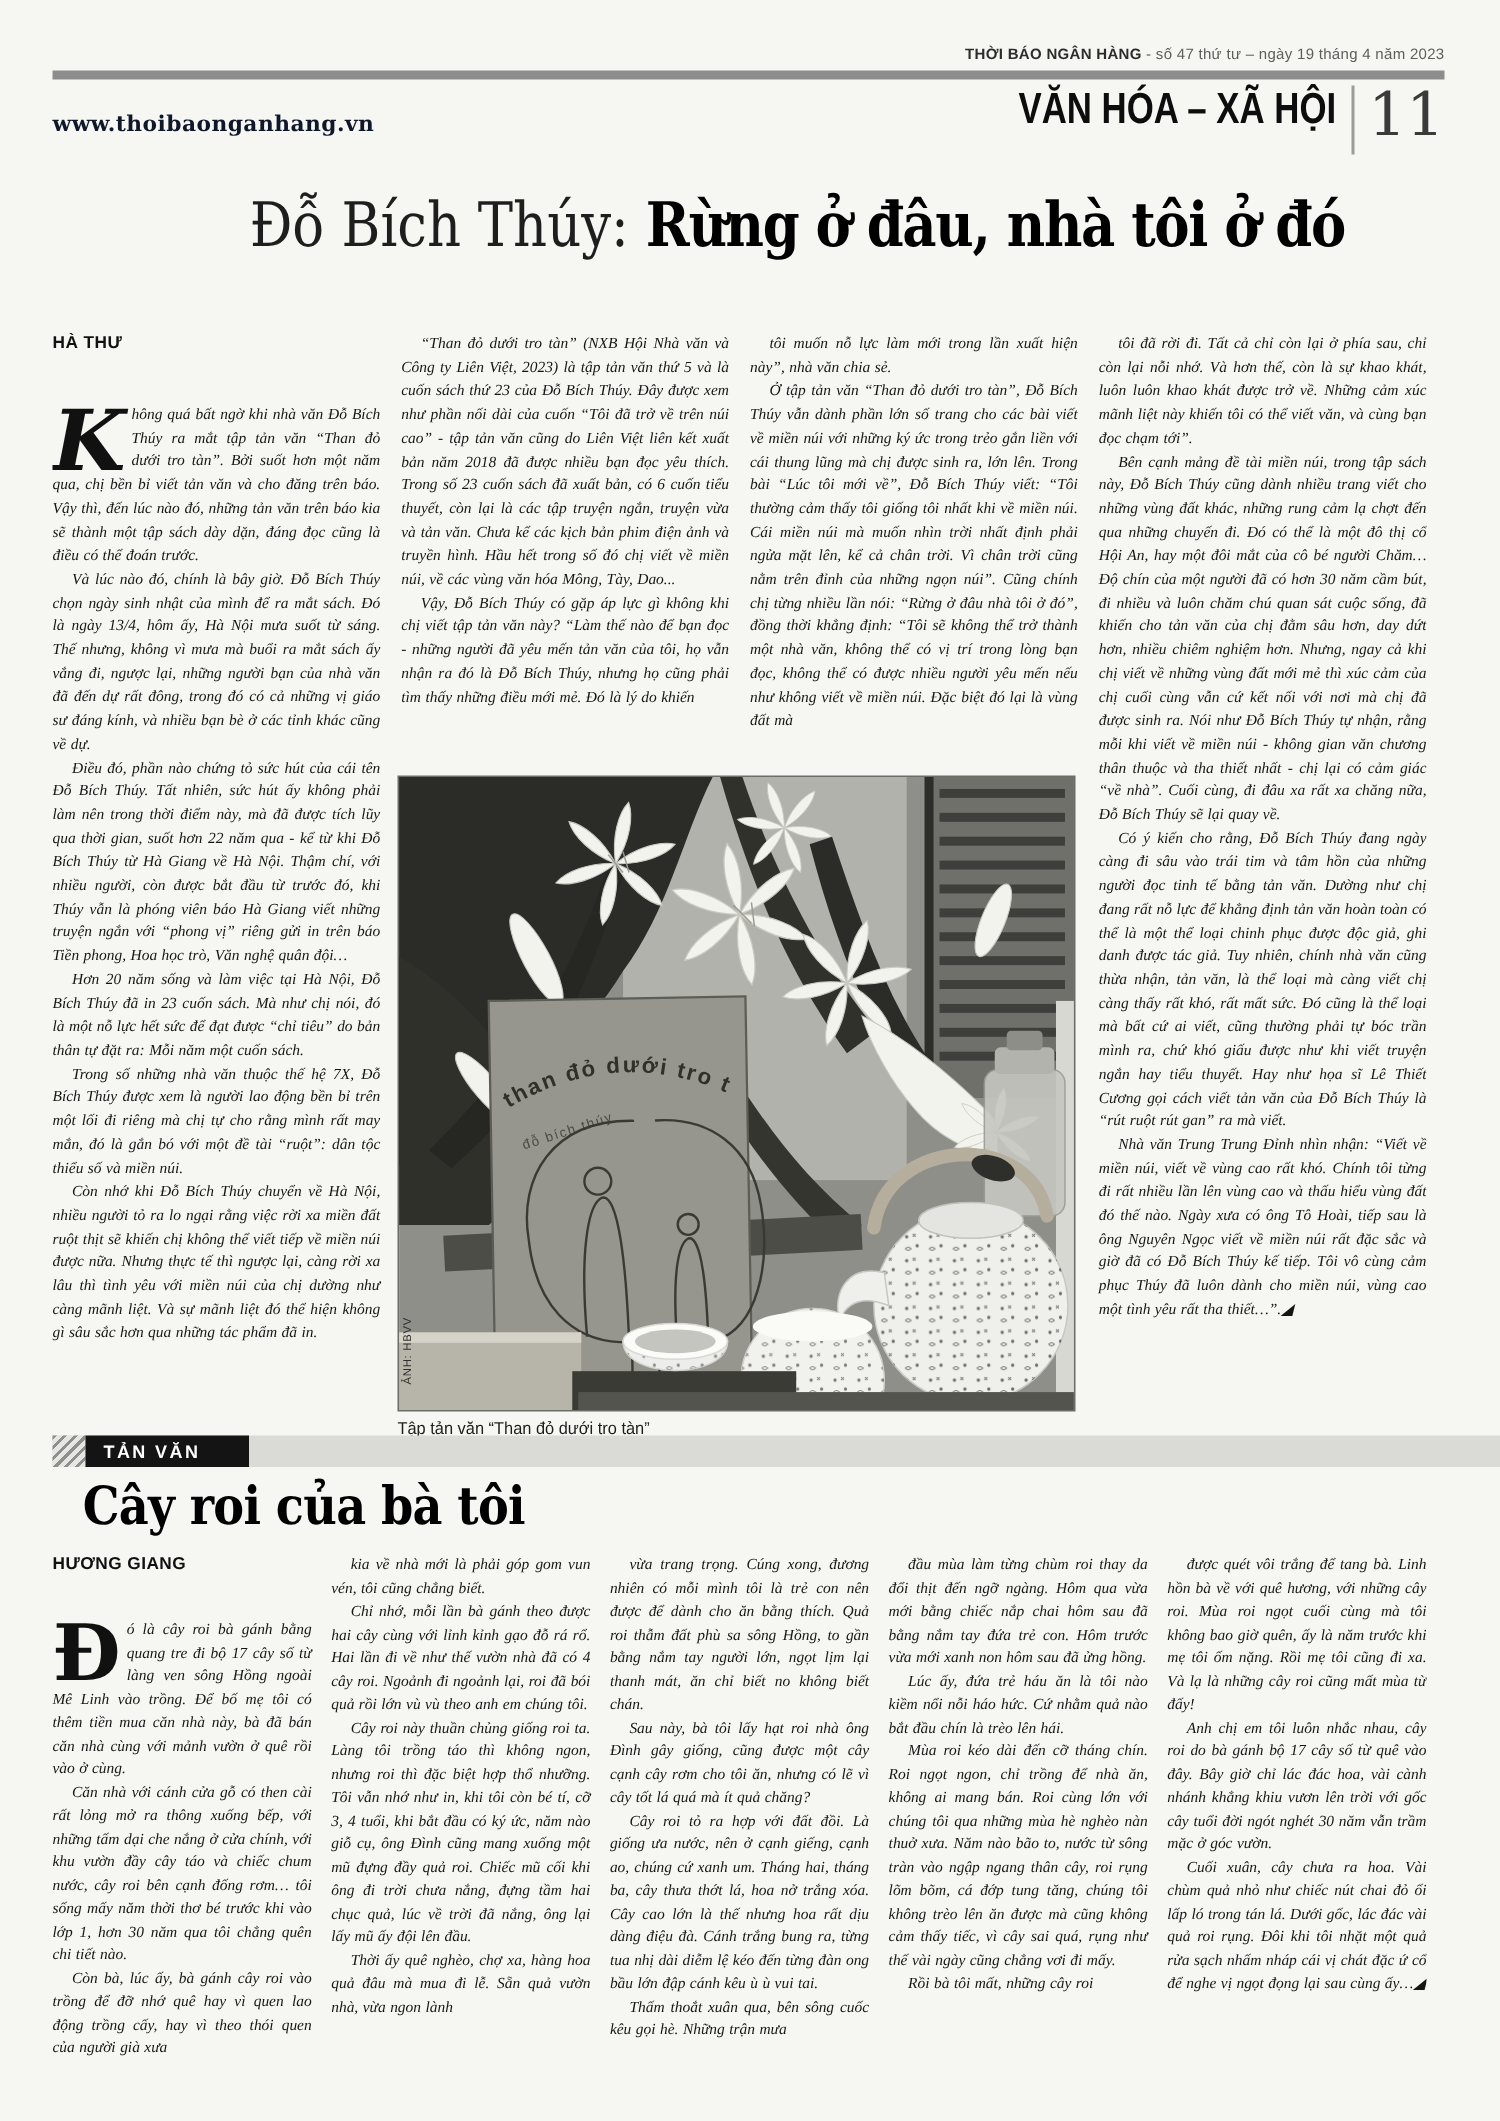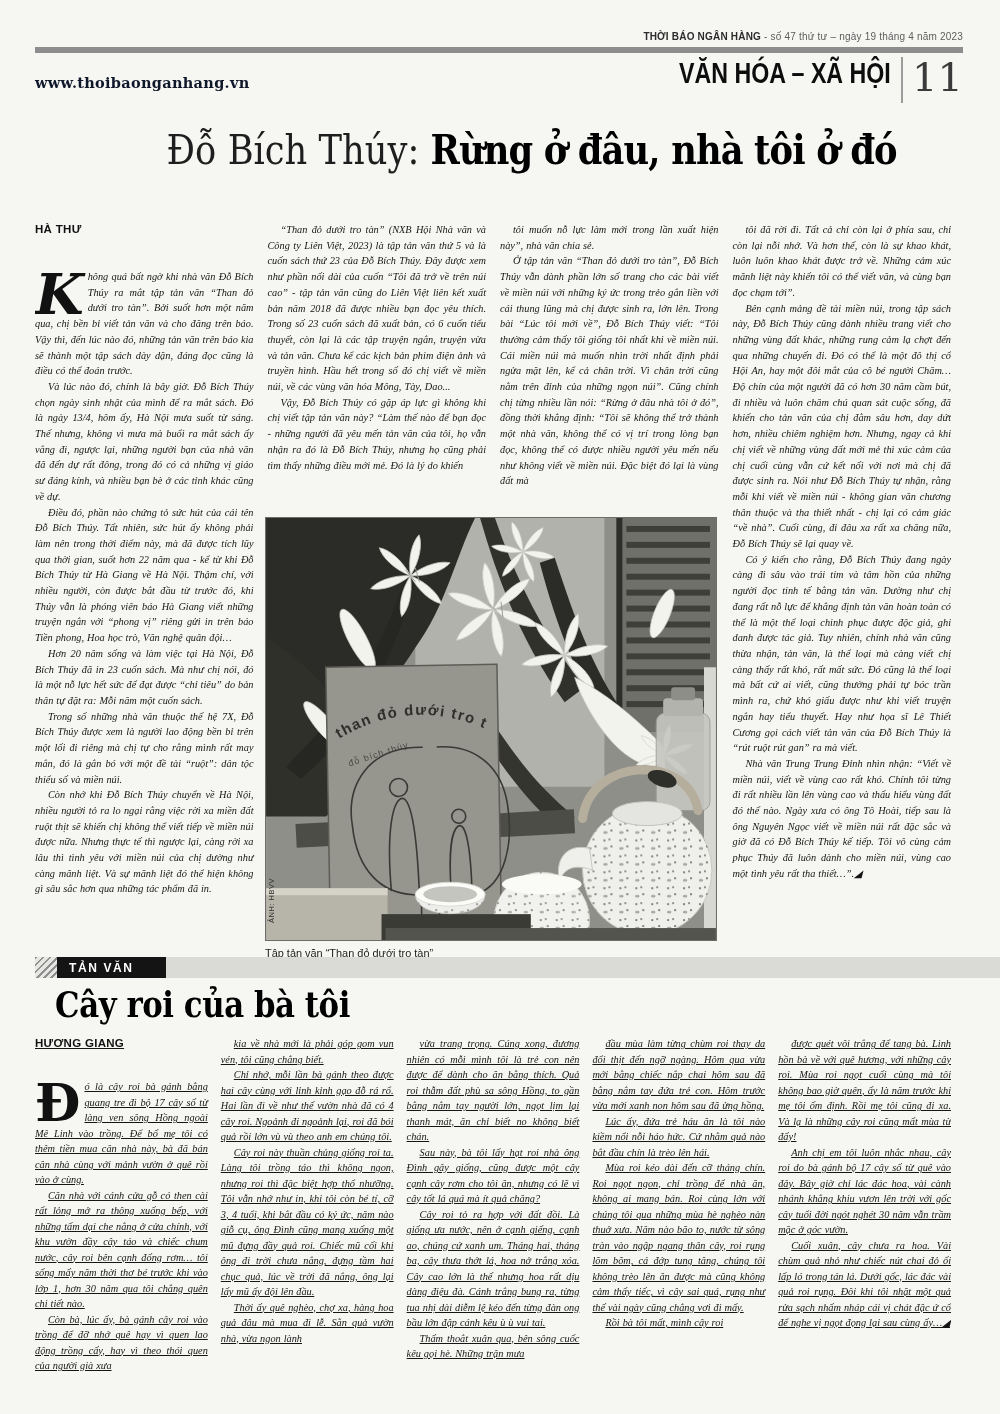--- a/index.html
+++ b/index.html
@@ -45,21 +45,21 @@
               display:flex;align-items:stretch;}
   .hatch{width:22px;background:repeating-linear-gradient(135deg,#8f8f8f 0 2px,#e6e6e3 2px 5px);}
   .tag-box{background:#141414;color:#fff;font-family:"Liberation Sans",sans-serif;font-weight:bold;
            font-size:12px;letter-spacing:1.6px;display:flex;align-items:center;padding:0 32px 0 12px;}
   
   .headline2{position:absolute;top:984px;left:35px;width:928px;white-space:nowrap;}
   .title2{display:inline-block;font-family:"DejaVu Serif",serif;font-weight:700;font-size:35px;
           color:#000;letter-spacing:-.5px;transform:scaleX(.88);transform-origin:center;}
   
   .article2{position:absolute;top:1036px;left:35px;width:916px;height:366px;overflow:hidden;}
-  .cols5{display:grid;grid-template-columns:repeat(5,1fr);column-gap:13px;height:100%;text-decoration:underline;}
+  .cols5{display:grid;grid-template-columns:repeat(5,1fr);column-gap:13px;height:100%;}
   .article2 .bodytext p{font-style:italic;line-height:15.5px;}
   .article2 .dropcap{font-size:52px;line-height:42px;font-style:normal;}
   .article2 .byline{margin-bottom:30px;}
 </style>
 </head>
 <body>
 
 <div class="page">
 
   <div class="masthead">
@@ -255,23 +255,23 @@
       <div class="bodytext">
           <p>vừa trang trọng. Cúng xong, đương nhiên có mỗi mình tôi là trẻ con nên được để dành cho ăn bằng thích. Quả roi thẫm đất phù sa sông Hồng, to gần bằng nắm tay người lớn, ngọt lịm lại thanh mát, ăn chỉ biết no không biết chán.</p>
           <p>Sau này, bà tôi lấy hạt roi nhà ông Đình gây giống, cũng được một cây cạnh cây rơm cho tôi ăn, nhưng có lẽ vì cây tốt lá quá mà ít quả chăng?</p>
           <p>Cây roi tỏ ra hợp với đất đồi. Là giống ưa nước, nên ở cạnh giếng, cạnh ao, chúng cứ xanh um. Tháng hai, tháng ba, cây thưa thớt lá, hoa nở trắng xóa. Cây cao lớn là thế nhưng hoa rất dịu dàng điệu đà. Cánh trắng bung ra, từng tua nhị dài diễm lệ kéo đến từng đàn ong bầu lớn đập cánh kêu ù ù vui tai.</p>
           <p>Thấm thoắt xuân qua, bên sông cuốc kêu gọi hè. Những trận mưa</p>
         </div>
       <div class="bodytext">
           <p>đầu mùa làm từng chùm roi thay da đổi thịt đến ngỡ ngàng. Hôm qua vừa mới bằng chiếc nắp chai hôm sau đã bằng nắm tay đứa trẻ con. Hôm trước vừa mới xanh non hôm sau đã ửng hồng.</p>
           <p>Lúc ấy, đứa trẻ háu ăn là tôi nào kiềm nổi nỗi háo hức. Cứ nhằm quả nào bắt đầu chín là trèo lên hái.</p>
           <p>Mùa roi kéo dài đến cỡ tháng chín. Roi ngọt ngon, chỉ trồng để nhà ăn, không ai mang bán. Roi cùng lớn với chúng tôi qua những mùa hè nghèo nàn thuở xưa. Năm nào bão to, nước từ sông tràn vào ngập ngang thân cây, roi rụng lõm bõm, cá đớp tung tăng, chúng tôi không trèo lên ăn được mà cũng không cảm thấy tiếc, vì cây sai quá, rụng như thế vài ngày cũng chẳng vơi đi mấy.</p>
-          <p>Rồi bà tôi mất, mình cây roi</p>
-        </div>
-      <div class="bodytext">
-          <p>được quét vôi trắng để tang bà. Linh hồn bà về với quê hương, với những cây roi. Mùa roi ngọt cuối cùng mà tôi không bao giờ quên, ấy là năm trước khi mẹ tôi ốm định. Rồi mẹ tôi cũng đi xa. Và lạ là những cây roi cũng mất mùa từ đấy!</p>
+          <p>Rồi bà tôi mất, những cây roi</p>
+        </div>
+      <div class="bodytext">
+          <p>được quét vôi trắng để tang bà. Linh hồn bà về với quê hương, với những cây roi. Mùa roi ngọt cuối cùng mà tôi không bao giờ quên, ấy là năm trước khi mẹ tôi ốm nặng. Rồi mẹ tôi cũng đi xa. Và lạ là những cây roi cũng mất mùa từ đấy!</p>
           <p>Anh chị em tôi luôn nhắc nhau, cây roi do bà gánh bộ 17 cây số từ quê vào đây. Bây giờ chỉ lác đác hoa, vài cành nhánh khẳng khiu vươn lên trời với gốc cây tuổi đời ngót nghét 30 năm vẫn trầm mặc ở góc vườn.</p>
           <p>Cuối xuân, cây chưa ra hoa. Vài chùm quả nhỏ như chiếc nút chai đỏ ối lấp ló trong tán lá. Dưới gốc, lác đác vài quả roi rụng. Đôi khi tôi nhặt một quả rửa sạch nhấm nháp cái vị chát đặc ứ cổ để nghe vị ngọt đọng lại sau cùng ấy…◢</p>
         </div>
     </div>
   </div>
 
 </div>
 
 </body></html>

